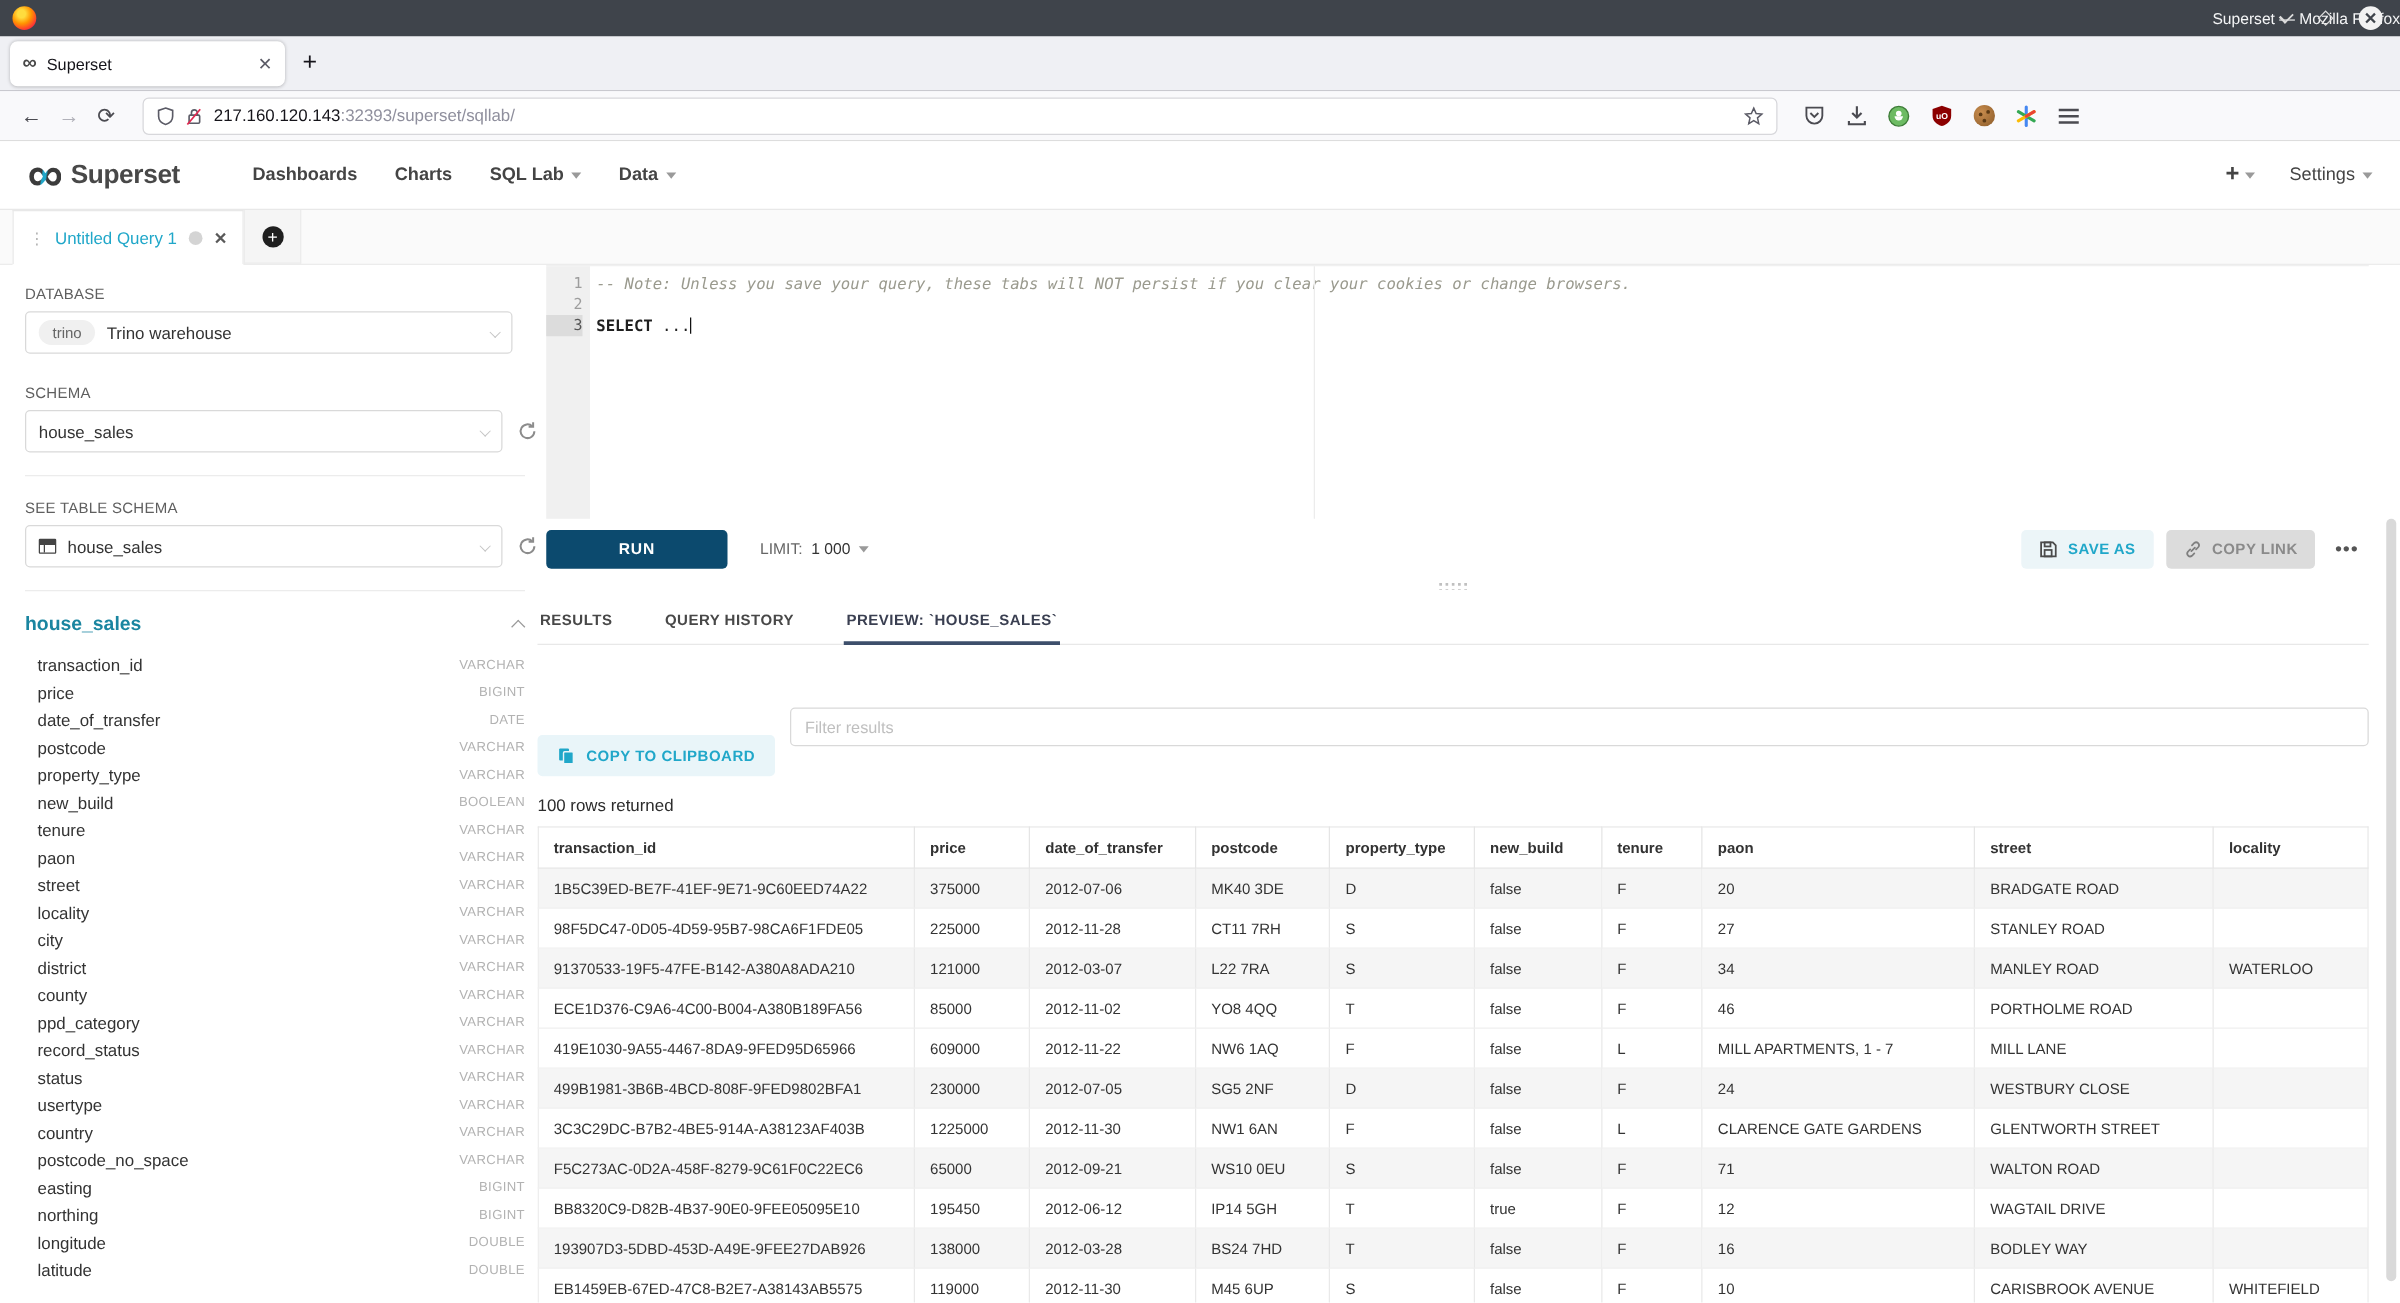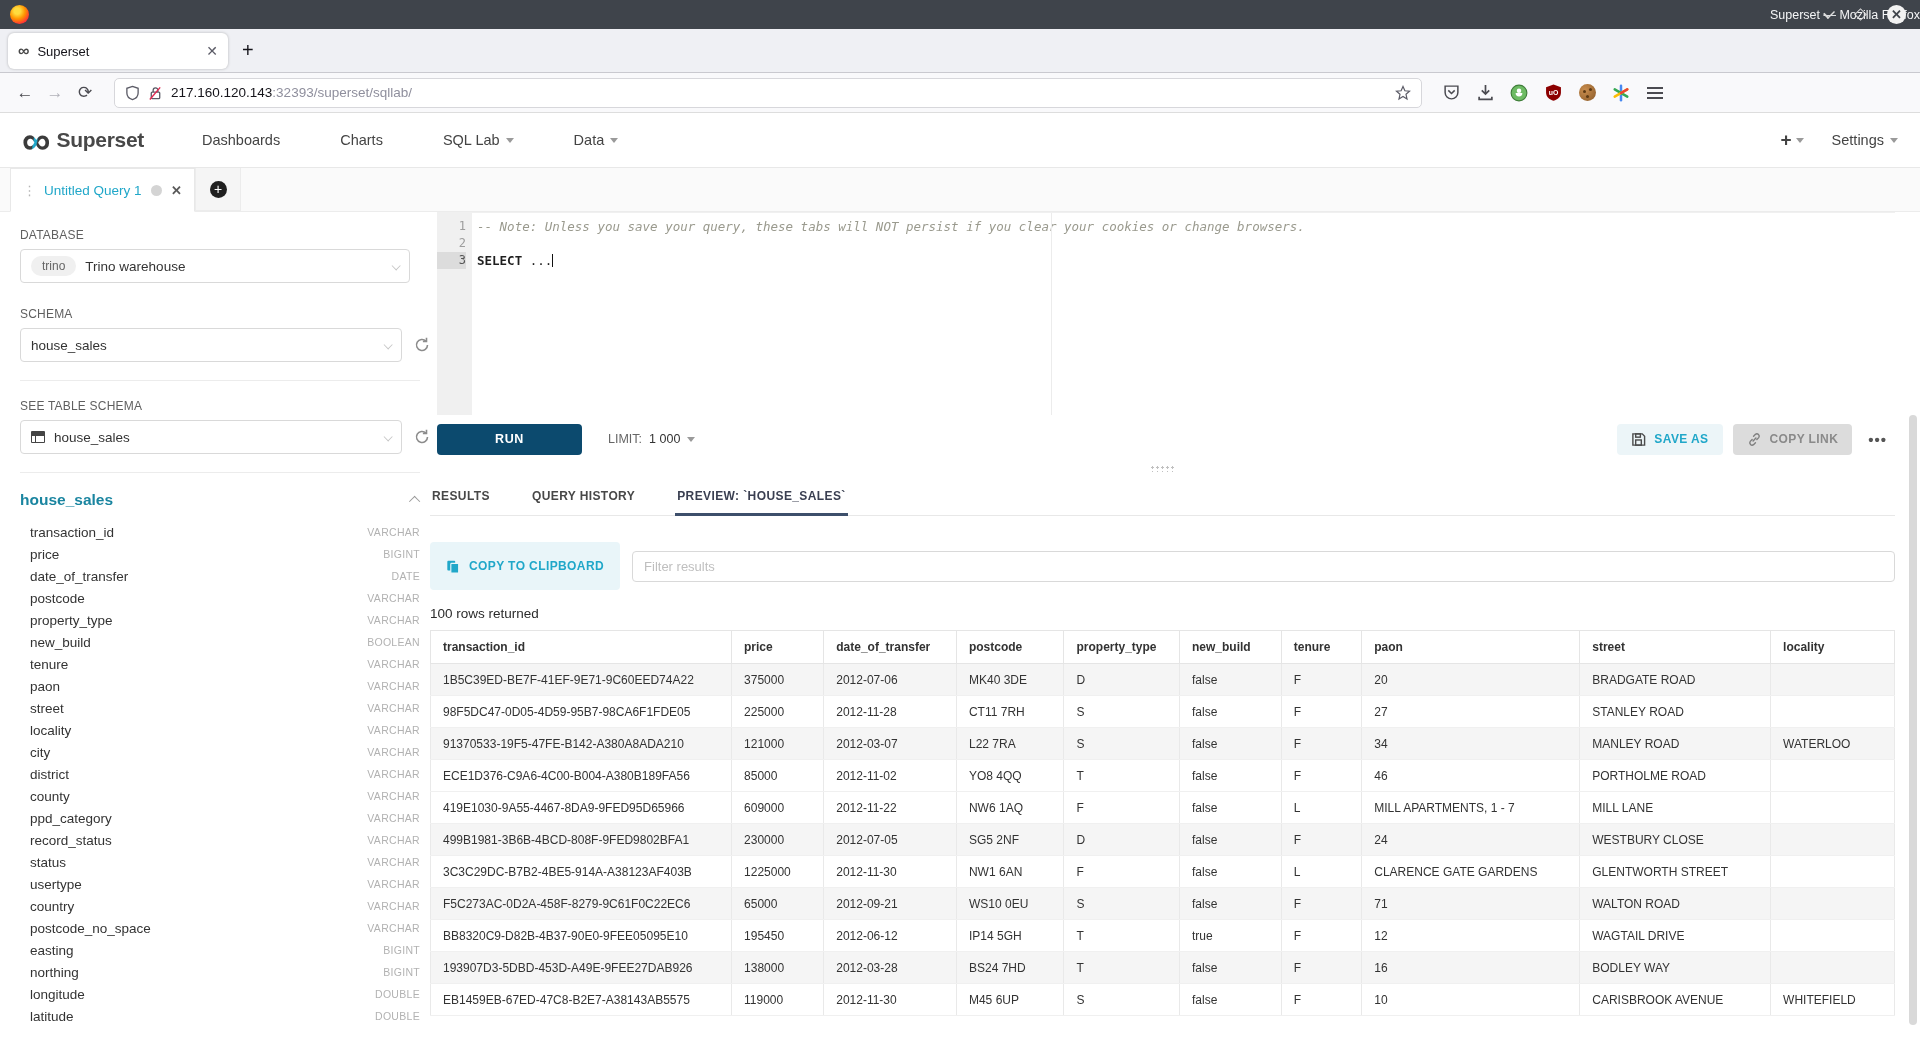--- a/index.html
+++ b/index.html
@@ -36,21 +36,21 @@
   .cookie { width:17px; height:17px; border-radius:50%; background:radial-gradient(circle at 35% 35%, #c98d4e, #8a5a28); position:relative; }
   .cookie:after{content:""; position:absolute; left:4px; top:6px; width:3px; height:3px; border-radius:50%; background:#5d3a14; box-shadow:6px -2px 0 #5d3a14, 3px 5px 0 #5d3a14;}
   .hamburger { width:16px; height:12px; border-top:2px solid #4b4b51; border-bottom:2px solid #4b4b51; position:relative; }
   .hamburger:after { content:""; position:absolute; left:0; right:0; top:3px; border-top:2px solid #4b4b51; }
 
   
   .ss-navbar { height:55px; background:#fff; border-bottom:1px solid #e8e8e8; display:flex; align-items:center; padding:0 22px; }
   .ss-logo { font-size:40px; font-weight:bold; color:#3b3b3b; line-height:0.8; letter-spacing:-2px;
     background:linear-gradient(100deg,#3b3b3b 42%,#20a7c9 46%,#20a7c9 54%,#3b3b3b 58%); -webkit-background-clip:text; background-clip:text; -webkit-text-fill-color:transparent; }
   .ss-brand { font-size:21px; font-weight:bold; color:#484848; margin-left:8px; letter-spacing:-0.3px; }
-  .ss-nav { display:flex; gap:60px; margin-left:58px; }
+  .ss-nav { display:flex; gap:30px; margin-left:58px;font-weight:bold; }
   .ss-nav-item { font-size:14.5px; color:#444; display:flex; align-items:center; gap:6px; }
   .caret { width:0; height:0; border-left:4px solid transparent; border-right:4px solid transparent; border-top:5px solid #9a9a9a; }
   .ss-right { margin-left:auto; display:flex; align-items:center; gap:28px; }
   .plus-btn { font-size:19px; color:#444; font-weight:bold; display:flex; align-items:center; gap:4px; }
   .settings-btn { font-size:14.5px; color:#444; display:flex; align-items:center; gap:6px; }
 
   
   .qtabs { height:44px; background:#fafafa; border-bottom:1px solid #ececec; display:flex; align-items:stretch; }
   .qtab { width:185px; margin-left:10px; background:#fff; border:1px solid #e8e8e8; border-bottom:1px solid #fff;
     margin-bottom:-1px; display:flex; align-items:center; padding:0 12px; gap:9px; }
@@ -111,22 +111,22 @@
   .dots { width:26px; height:7px;
     background-image:radial-gradient(circle, #c0c0c0 1.2px, transparent 1.4px);
     background-size:5px 5px; }
 
   .res-tabs { display:flex; gap:38px; border-bottom:1px solid #e8e8e8; margin-top:8px; height:33px; }
   .res-tab { font-size:12px; font-weight:bold; color:#484848; letter-spacing:.4px; padding:6px 2px 0; position:relative;text-align:center; }
   .res-tab.active { color:#3a3f51; }
   .res-tab.active:after { content:""; position:absolute; left:0; right:0; bottom:-1px; height:3px; background:#3d4f6b; }
 
   .res-toolbar { display:flex; align-items:center; gap:12px; margin-top:26px; }
-  .copyclip-btn { height:48px; background:#e9f5f9; border:none; border-radius:4px; color:#20a7c9; font-weight:bold;
-    font-size:12px; letter-spacing:.4px; display:flex; align-items:center; gap:9px; padding:0 16px; }
+  .copyclip-btn { height:33px; background:#e9f5f9; border:none; border-radius:4px; color:#20a7c9; font-weight:bold;
+    font-size:12px; letter-spacing:.4px; display:flex; align-items:center; gap:9px; padding:0 16px;margin-top:46px; }
   .filter-input { flex:1; height:31px; border:1px solid #d9d9d9; border-radius:4px; padding:0 11px; font-size:13px; color:#333;
     font-family:"Liberation Sans", sans-serif; }
   .filter-input::placeholder { color:#bfbfbf; }
 
   .rows-returned { margin-top:16px; font-size:13.5px; color:#2b2b2b; }
 
   .results-table-wrap { margin-top:9px; width:1465px; overflow:hidden; }
   table.results { border-collapse:collapse; table-layout:fixed; }
   table.results th { height:33px; background:#fff; font-size:12px; font-weight:bold; color:#333; text-align:left;
     padding:0 12px; border:1px solid #e5e5e5; border-left:none; white-space:nowrap; overflow:hidden; }

